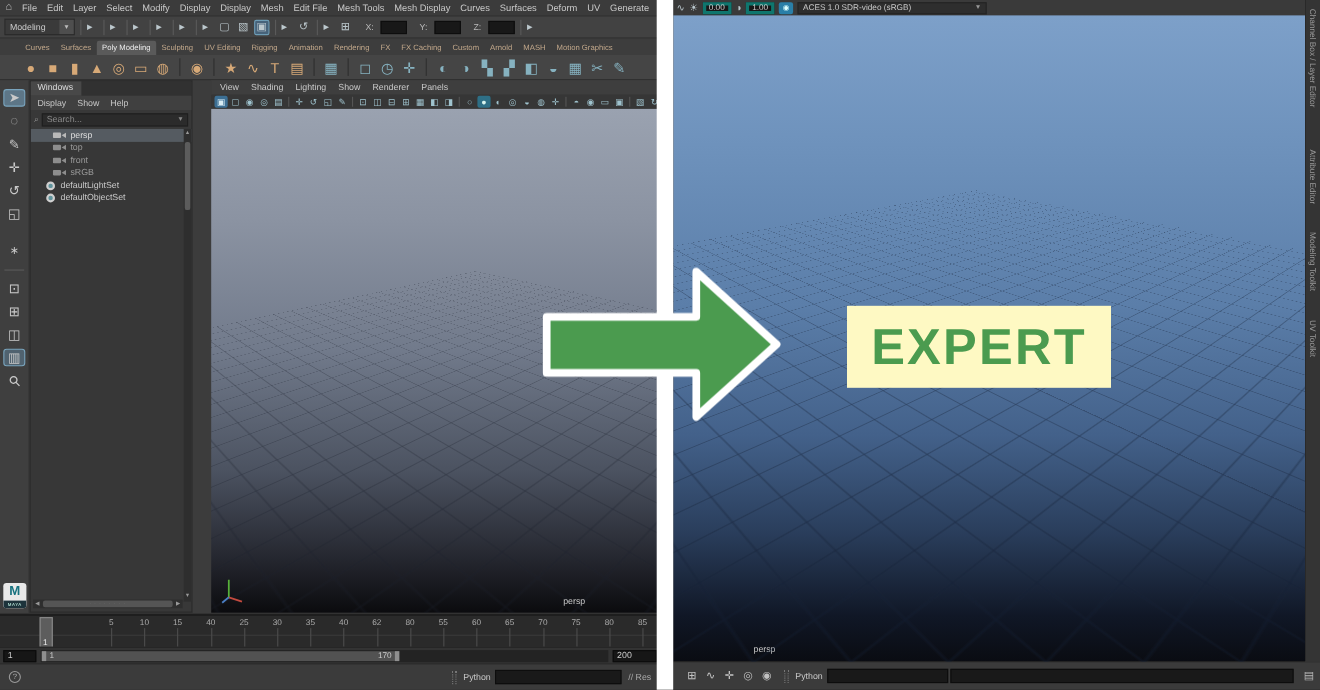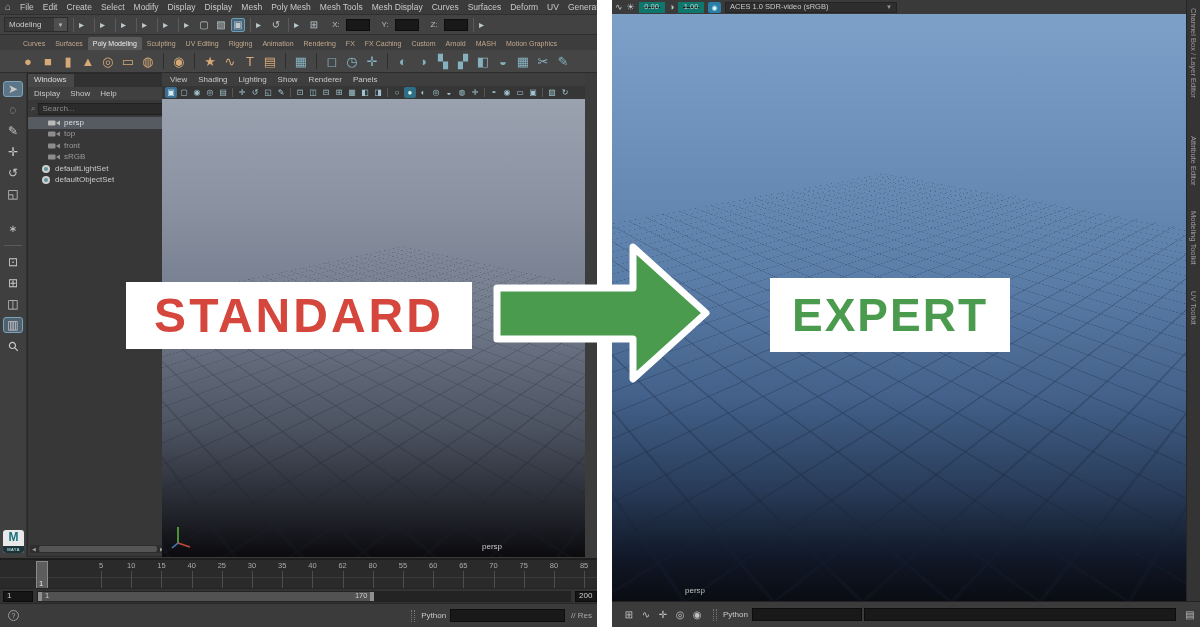--- a/index.html
+++ b/index.html
@@ -76,21 +76,21 @@
   .ol-row svg{flex:none}
   .ol-vscroll{position:absolute;right:0;top:0;width:7px;height:430px;background:#2e2e2e}
   .ol-vscroll .thumb{position:absolute;left:1px;top:12px;width:5px;height:62px;background:#5c5c5c;border-radius:2px}
   .ol-vscroll .ar{position:absolute;left:0;width:7px;font-size:5px;color:#999;text-align:center}
   .ol-hscroll{position:absolute;left:2px;bottom:3px;width:136px;height:8px;background:#2e2e2e;
            display:flex;align-items:center}
   .ol-hscroll .ar{font-size:5px;color:#999;width:8px;text-align:center}
   .ol-hscroll .hthumb{flex:1;height:6px;background:#555;border-radius:2px;margin:0 1px;
            display:flex;align-items:center;justify-content:center;color:#777;font-size:4px;letter-spacing:1px;overflow:hidden}
 
-  #vp-l{position:absolute;left:162px;top:73px;width:423px;height:484px;background:#3e3e3e}
+  #vp-l{position:absolute;left:192px;top:73px;width:423px;height:484px;background:#3e3e3e}
   .pmenus{height:13px;display:flex;gap:11px;align-items:center;padding-left:8px;font-size:8px;color:#c9c9c9;background:#3e3e3e}
   .picons{height:13px;background:#363636;display:flex;align-items:center;gap:1px;padding-left:3px;overflow:hidden}
   .pic{width:12px;height:11px;display:flex;align-items:center;justify-content:center;
        font-size:8px;color:#9fc3ce}
   .pic.hlb{background:#3c6f94;border-radius:2px;color:#d8ecf4}
   .pic.hlt{background:#2e6f86;border-radius:2px;color:#d8f4ee}
   .pic.div{width:1px;height:9px;background:#555;margin:0 2px}
   .vp3d{position:absolute;left:0;top:26px;width:423px;height:458px;overflow:hidden;
        background:linear-gradient(180deg,#9aa2b0 0%,#8b93a2 22%,#717a8b 48%,#4b5260 72%,#23252d 90%,#0b0b0e 100%)}
   .gridplane{position:absolute;background-image:
@@ -110,21 +110,21 @@
   .tick::after{content:'';position:absolute;left:50%;top:11px;bottom:0;width:1px;background:#4d4d4d}
   #tl-split{position:absolute;left:0;top:17px;width:600px;height:1px;background:#3a3a3a}
   #curframe{position:absolute;left:36px;top:1px;width:12px;height:28px;background:#5d5d5d;
        border:1px solid #8a8a8a}
   #curframe span{position:absolute;left:2px;bottom:1px;font-size:7.5px;color:#eee}
 
   #rangerow{position:absolute;left:0;top:588px;width:600px;height:15px;background:#333;
        display:flex;align-items:center;gap:4px;padding:0 3px;border-top:1px solid #252525}
   .rs-field{width:30px;height:11px;background:#161616;border:1px solid #0c0c0c;color:#ccc;
        font-size:8px;display:flex;align-items:center;padding-left:3px}
-  .rs-field.end{width:22px}
+  .rs-field.end{width:40px}
   .rs-track{flex:1;height:11px;background:#232323;position:relative}
   .rs-active{position:absolute;left:1px;top:1px;width:63%;height:9px;background:#525252;
        display:flex;align-items:center;justify-content:space-between;font-size:7.5px;color:#ccc}
   .rs-handle{width:4px;height:9px;background:#8f8f8f}
   .rs-active .lab{padding:0 3px}
 
   #cmdrow{position:absolute;left:0;top:603px;width:600px;height:24px;background:#3b3b3b;
        border-top:1px solid #282828;display:flex;align-items:center;padding:0 8px}
   .helpc{width:11px;height:11px;border:1px solid #9a9a9a;border-radius:50%;font-size:7px;
        color:#aaa;display:flex;align-items:center;justify-content:center}
@@ -132,30 +132,30 @@
   .cmdlab{font-size:8px;color:#c9c9c9;margin-right:4px}
   .cmdfield{width:115px;height:13px;background:#191919;border:1px solid #0d0d0d}
   .cmdres{font-size:8px;color:#aaa;margin-left:6px;white-space:nowrap}
 
   
   #divider{position:absolute;left:597px;top:0;width:15px;height:627px;background:#fff;z-index:40}
   #arrow{position:absolute;left:480px;top:235px;z-index:55}
   #standard-box{position:absolute;left:126px;top:282px;width:346px;height:67px;background:#fff;
        z-index:60;display:flex;align-items:center;justify-content:center}
   #standard-box span{font-size:48px;font-weight:bold;color:#d5463d;letter-spacing:3px}
-  #expert-box{position:absolute;left:770px;top:278px;width:240px;height:74px;background:#ffffff;
+  #expert-box{position:absolute;left:770px;top:278px;width:240px;height:74px;background:#fef9c3;
        z-index:60;display:flex;align-items:center;justify-content:center}
   #expert-box span{font-size:46px;font-weight:bold;color:#4b9b4f;letter-spacing:2px}
 
   
   #right{position:absolute;left:612px;top:0;width:588px;height:627px;overflow:hidden}
   #r-topbar{position:absolute;left:0;top:0;width:588px;height:14px;background:#3a3a3a;
        display:flex;align-items:center;gap:4px;padding-left:3px;font-size:8px;overflow:hidden}
   .rt-ic{font-size:9px;color:#b9c6cc}
-  .rt-field{width:26px;height:11px;background:#181818;border:5px solid #0f766e;color:#ccc;
+  .rt-field{width:26px;height:11px;background:#181818;border:3px solid #0f766e;color:#ccc;
        font-size:7.5px;display:flex;align-items:center;justify-content:center}
   .rt-cm{width:13px;height:11px;background:#2a7fa8;border-radius:2px;color:#dff;font-size:7px;
        display:flex;align-items:center;justify-content:center}
   .rt-dd{width:172px;height:11px;background:#2e2e2e;border:1px solid #242424;color:#c9c9c9;
        font-size:7.5px;display:flex;align-items:center;justify-content:space-between;padding:0 4px}
   .rt-dd .dd{font-size:6px;color:#999}
   #r-vp{position:absolute;left:0;top:14px;width:588px;height:587px;overflow:hidden;
        background:linear-gradient(180deg,#7da0c9 0%,#6e92bc 20%,#5b7ea9 45%,#43618a 65%,#2a3e5c 80%,#101726 93%,#0a0c12 100%)}
   #grid-r{left:47%;top:47%;width:900px;height:900px;margin:-450px 0 0 -450px;opacity:.55;
        transform:perspective(520px) rotateX(67deg) rotateZ(45deg);
@@ -180,27 +180,27 @@
 <div id="app">
 
   <div id="left">
 
     <div id="menubar">
       <span class="home">⌂</span>
       <span style="display:flex;gap:9px">
 
       <span class="mitem">File</span>
           <span class="mitem">Edit</span>
-          <span class="mitem">Create</span>
+          <span class="mitem">Layer</span>
           <span class="mitem">Select</span>
           <span class="mitem">Modify</span>
           <span class="mitem">Display</span>
           <span class="mitem">Display</span>
           <span class="mitem">Mesh</span>
-          <span class="mitem">Poly Mesh</span>
+          <span class="mitem">Edit File</span>
           <span class="mitem">Mesh Tools</span>
           <span class="mitem">Mesh Display</span>
           <span class="mitem">Curves</span>
           <span class="mitem">Surfaces</span>
           <span class="mitem">Deform</span>
           <span class="mitem">UV</span>
           <span class="mitem">Generate</span>
         </span>
     </div>
 
@@ -569,20 +569,17 @@
       <span class="rb-script">▤</span>
     </div>
   </div>
 
   <div id="divider"></div>
 
   <svg id="arrow" width="240" height="160" viewBox="0 0 240 160">
     <polygon points="17,53 153,53 153,12 226,78 153,144 153,104 17,104" fill="#4b9b4f" stroke="#ffffff" stroke-width="7" stroke-linejoin="round"></polygon>
   </svg>
 
-  <div id="standard-box">
-    <span>STANDARD</span>
-  </div>
   <div id="expert-box">
     <span>EXPERT</span>
   </div>
 
 </div>
 
 </body></html>

